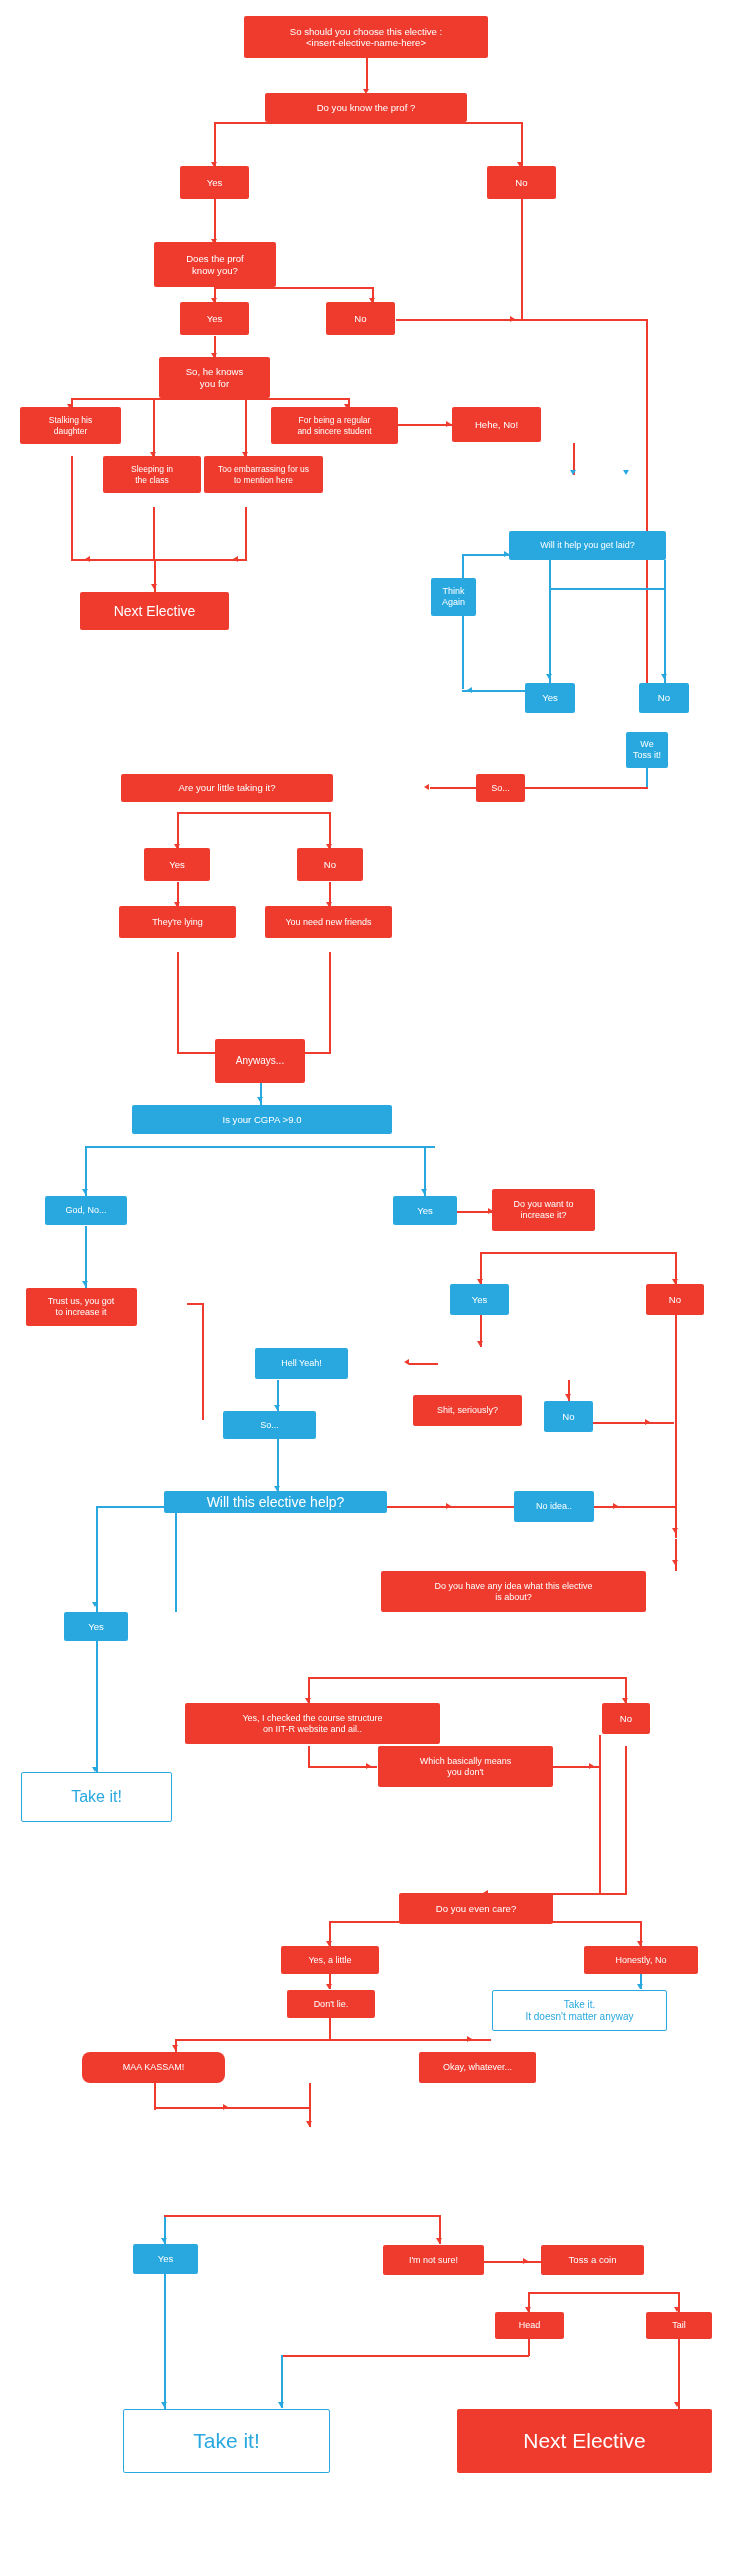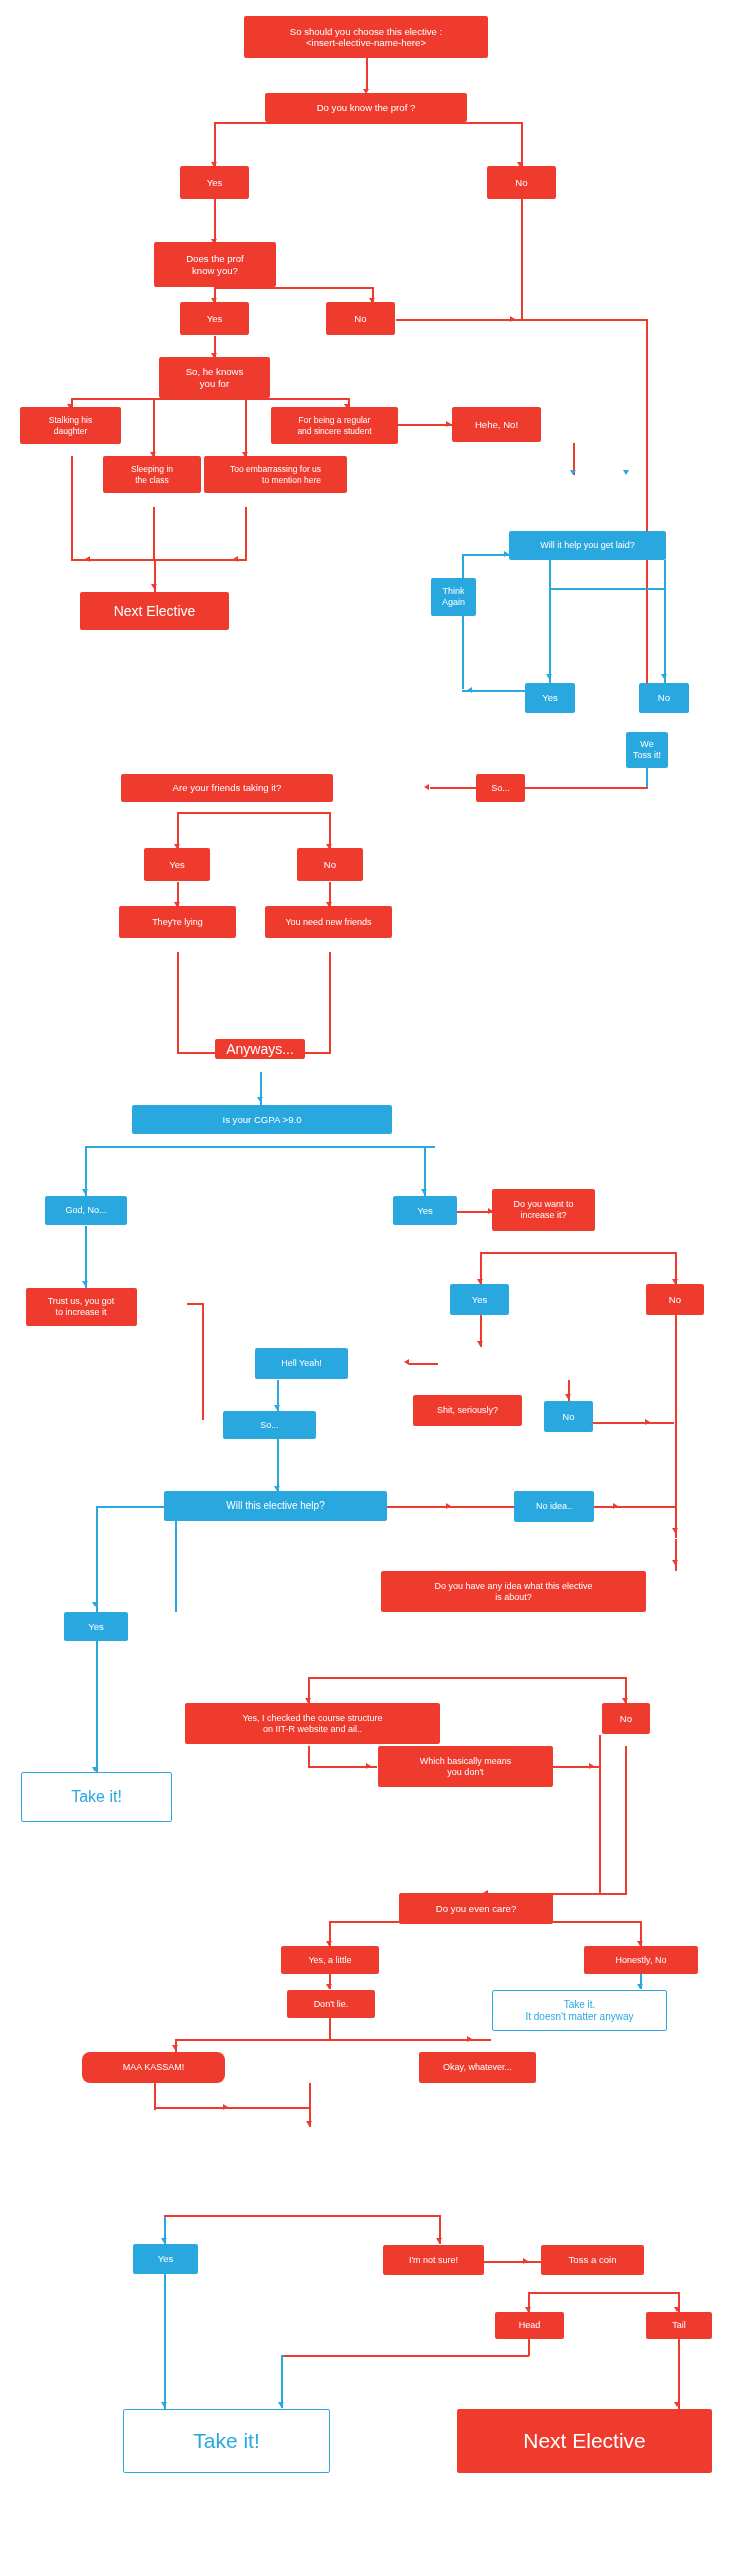--- a/index.html
+++ b/index.html
@@ -252,54 +252,54 @@
   <div class="node red" style="left:154px;top:242px;width:122px;height:45px;font-size:9.6px;white-space:pre-line;">Does the prof
 know you?</div>
   <div class="node red" style="left:180px;top:302px;width:69px;height:33px;font-size:9.6px;">Yes</div>
   <div class="node red" style="left:326px;top:302px;width:69px;height:33px;font-size:9.6px;">No</div>
   <div class="node red" style="left:159px;top:357px;width:111px;height:41px;font-size:9.6px;white-space:pre-line;">So, he knows
 you for</div>
   <div class="node red" style="left:20px;top:407px;width:101px;height:37px;font-size:8.5px;white-space:pre-line;">Stalking his
 daughter</div>
   <div class="node red" style="left:103px;top:456px;width:98px;height:37px;font-size:8.5px;white-space:pre-line;">Sleeping in
 the class</div>
-  <div class="node red" style="left:204px;top:456px;width:143px;height:37px;font-size:8.5px;white-space:pre-line;text-align:right;">Too embarrassing for us
+  <div class="node red" style="left:204px;top:456px;width:119px;height:37px;font-size:8.5px;white-space:pre-line;">Too embarrassing for us
 to mention here</div>
   <div class="node red" style="left:271px;top:407px;width:127px;height:37px;font-size:8.5px;white-space:pre-line;">For being a regular
 and sincere student</div>
   <div class="node red" style="left:452px;top:407px;width:89px;height:35px;font-size:9.6px;">Hehe, No!</div>
   <div class="node red" style="left:80px;top:592px;width:149px;height:38px;font-size:14px;">Next Elective</div>
   <div class="node blue" style="left:509px;top:531px;width:157px;height:29px;font-size:9px;">Will it help you get laid?</div>
   <div class="node blue" style="left:431px;top:578px;width:45px;height:38px;font-size:9px;white-space:pre-line;">Think
 Again</div>
   <div class="node blue" style="left:525px;top:683px;width:50px;height:30px;font-size:9.6px;">Yes</div>
   <div class="node blue" style="left:639px;top:683px;width:50px;height:30px;font-size:9.6px;">No</div>
   <div class="node blue" style="left:626px;top:732px;width:42px;height:36px;font-size:9px;white-space:pre-line;">We
 Toss it!</div>
   <div class="node red" style="left:476px;top:774px;width:49px;height:28px;font-size:9px;">So...</div>
-  <div class="node red" style="left:121px;top:774px;width:212px;height:28px;font-size:9.6px;">Are your friends taking it?</div>
+  <div class="node red" style="left:121px;top:774px;width:212px;height:28px;font-size:9.6px;">Are your little taking it?</div>
   <div class="node red" style="left:144px;top:848px;width:66px;height:33px;font-size:9.6px;">Yes</div>
   <div class="node red" style="left:297px;top:848px;width:66px;height:33px;font-size:9.6px;">No</div>
   <div class="node red" style="left:119px;top:906px;width:117px;height:32px;font-size:9px;">They're lying</div>
   <div class="node red" style="left:265px;top:906px;width:127px;height:32px;font-size:9px;">You need new friends</div>
-  <div class="node red" style="left:215px;top:1039px;width:90px;height:20px;font-size:14px;">Anyways...</div>
+  <div class="node red" style="left:215px;top:1039px;width:90px;height:44px;font-size:10px;">Anyways...</div>
   <div class="node blue" style="left:132px;top:1105px;width:260px;height:29px;font-size:9.6px;">Is your CGPA &gt;9.0</div>
   <div class="node blue" style="left:45px;top:1196px;width:82px;height:29px;font-size:9px;">God, No...</div>
   <div class="node blue" style="left:393px;top:1196px;width:64px;height:29px;font-size:9.6px;">Yes</div>
   <div class="node red" style="left:492px;top:1189px;width:103px;height:42px;font-size:9px;white-space:pre-line;">Do you want to
 increase it?</div>
   <div class="node blue" style="left:450px;top:1284px;width:59px;height:31px;font-size:9.6px;">Yes</div>
   <div class="node red" style="left:646px;top:1284px;width:58px;height:31px;font-size:9.6px;">No</div>
   <div class="node red" style="left:25.5px;top:1288px;width:111px;height:38px;font-size:9px;white-space:pre-line;">Trust us, you got
 to increase it</div>
   <div class="node red" style="left:413px;top:1348px;width:109px;height:31px;font-size:9px;margin-top:47px;">Shit, seriously?</div>
   <div class="node blue" style="left:255px;top:1348px;width:93px;height:31px;font-size:9px;">Hell Yeah!</div>
   <div class="node blue" style="left:544px;top:1401px;width:49px;height:31px;font-size:9.6px;">No</div>
   <div class="node blue" style="left:223px;top:1411px;width:93px;height:28px;font-size:9px;">So...</div>
-  <div class="node blue" style="left:164px;top:1491px;width:223px;height:30px;font-size:10px;">Will this elective help?</div>
+  <div class="node blue" style="left:164px;top:1491px;width:223px;height:22px;font-size:14px;">Will this elective help?</div>
   <div class="node blue" style="left:514px;top:1491px;width:80px;height:31px;font-size:9px;">No idea..</div>
   <div class="node blue" style="left:64px;top:1612px;width:64px;height:29px;font-size:9.6px;">Yes</div>
   <div class="node red" style="left:185px;top:1703px;width:255px;height:41px;font-size:9px;white-space:pre-line;">Yes, I checked the course structure
 on IIT-R website and ail..</div>
   <div class="node red" style="left:381px;top:1571px;width:265px;height:41px;font-size:9px;white-space:pre-line;">Do you have any idea what this elective
 is about?</div>
   <div class="node red" style="left:602px;top:1703px;width:48px;height:31px;font-size:9.6px;">No</div>
   <div class="node red" style="left:378px;top:1746px;width:175px;height:41px;font-size:9px;white-space:pre-line;">Which basically means
 you don't</div>
   <div class="node outline" style="left:21px;top:1772px;width:151px;height:50px;font-size:16px;">Take it!</div>

